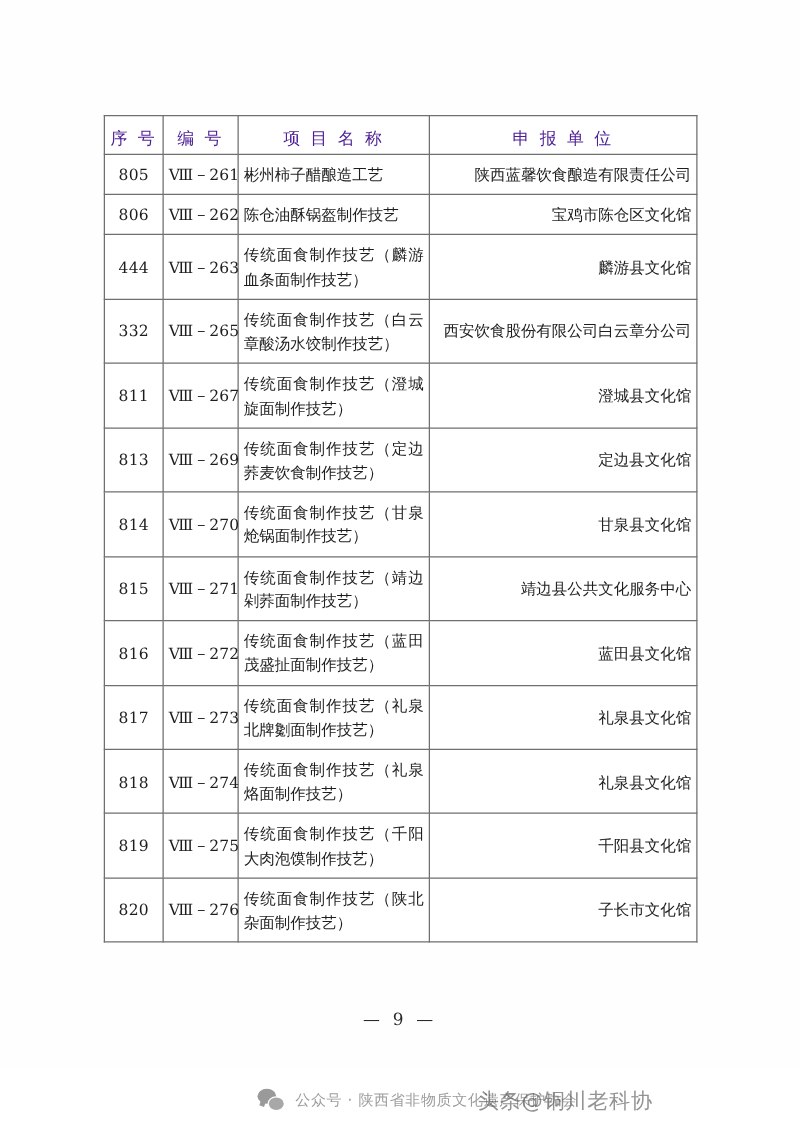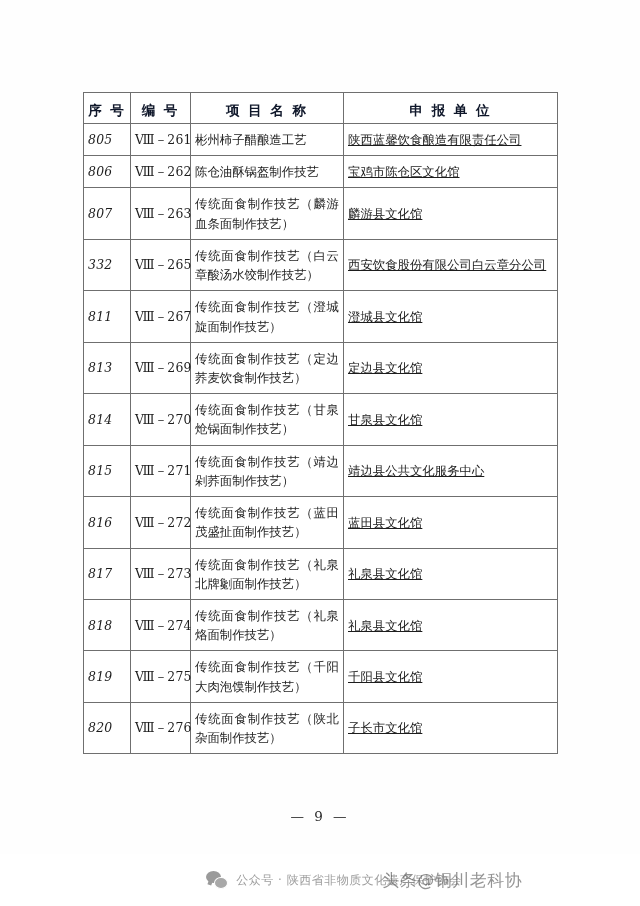--- a/index.html
+++ b/index.html
@@ -42,61 +42,59 @@
   table.doc-table {
     border: 1.6px solid #5a5a5a;
   }
 
   table.doc-table col.c-seq   { width: 47px;  }
   table.doc-table col.c-code  { width: 60px;  }
   table.doc-table col.c-name  { width: 153px; }
   table.doc-table col.c-unit  { width: 214px; }
 
   table.doc-table th {
-    font-weight: 700;
+    font-weight: 400;
     font-size: 13.5px;
     letter-spacing: 2px;
     text-align: center;
     padding: 9px 2px 3px 2px;
-    color: #0f172a;
+    color: #4c1d95;
   }
 
   table.doc-table td {
     font-size: 12.4px;
     color: #1d1d1d;
     padding: 6px 4px;
     vertical-align: middle;
     line-height: 1.55;
   }
 
   td.seq {
-    text-align: left;
+    text-align: center;
     font-family: "DejaVu Serif", "Liberation Serif", serif;
     font-size: 12.6px;
     letter-spacing: .3px;
-    font-style: italic;
   }
   td.code {
     text-align: left;
     font-size: 12.4px;
     letter-spacing: .2px;
     white-space: nowrap;
   }
   td.name {
     text-align: justify;
     text-align-last: left;
     text-justify: inter-ideograph;
     padding-left: 7px;
     padding-right: 6px;
   }
   td.unit {
-    text-align: left;
+    text-align: right;
     padding-left: 9px;
     padding-right: 6px;
-    text-decoration: underline;
   }
 
   
   #page-number {
     position: absolute;
     left: 0;
     right: 0;
     top: 808px;
     text-align: center;
     font-size: 13.5px;
@@ -205,21 +203,21 @@
             <td class="name">彬州柿子醋酿造工艺</td>
             <td class="unit">陕西蓝馨饮食酿造有限责任公司</td>
           </tr>
           <tr>
             <td class="seq">806</td>
             <td class="code">Ⅷ－262</td>
             <td class="name">陈仓油酥锅盔制作技艺</td>
             <td class="unit">宝鸡市陈仓区文化馆</td>
           </tr>
           <tr>
-            <td class="seq">807</td>
+            <td class="seq">444</td>
             <td class="code">Ⅷ－263</td>
             <td class="name">传统面食制作技艺（麟游血条面制作技艺）</td>
             <td class="unit">麟游县文化馆</td>
           </tr>
           <tr>
             <td class="seq">332</td>
             <td class="code">Ⅷ－265</td>
             <td class="name">传统面食制作技艺（白云章酸汤水饺制作技艺）</td>
             <td class="unit">西安饮食股份有限公司白云章分公司</td>
           </tr>

